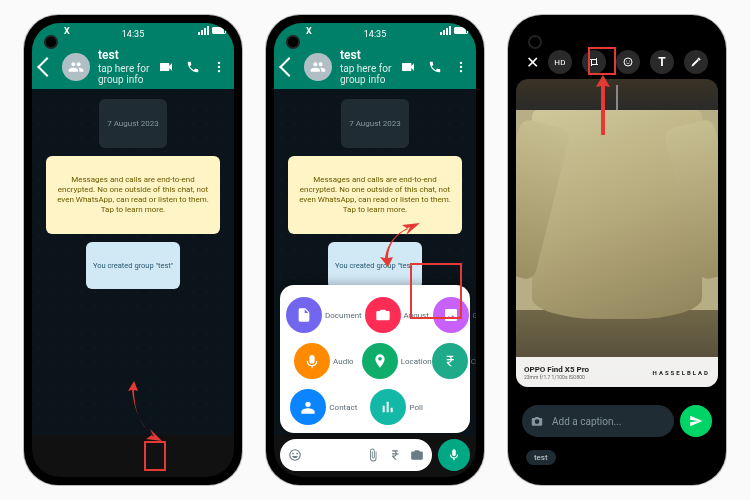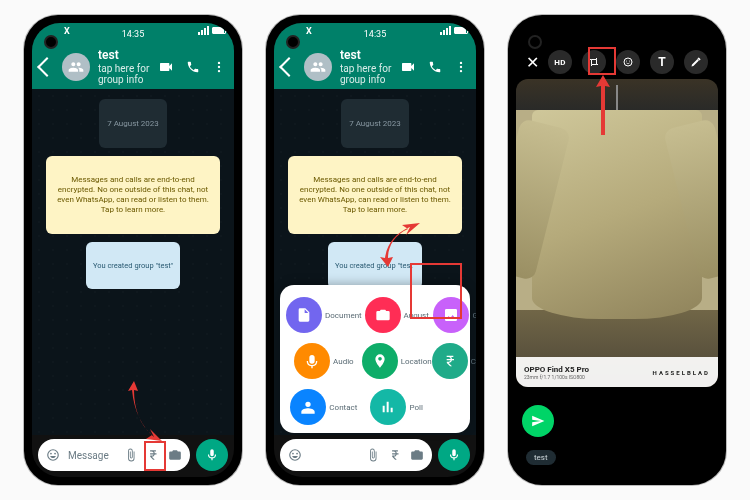--- a/index.html
+++ b/index.html
@@ -71,21 +71,21 @@
   .opt{display:flex;flex-direction:row;align-items:center;gap:3px;font-size:8px;color:#5a6b74}
   .circ{width:36px;height:36px;border-radius:50%;display:flex;align-items:center;justify-content:center}
   .circ svg{width:16px;height:16px;fill:#fff}
 
   
   .ed-status{height:22px;background:#000}
   .ed-top{height:34px;background:#000;display:flex;align-items:center;justify-content:space-between;padding:0 10px;color:#fff}
   .ed-top .tools{display:flex;gap:10px}
   .tool{width:24px;height:24px;border-radius:50%;background:#2a2a2a;display:flex;align-items:center;justify-content:center}
   .tool svg{width:12px;height:12px;fill:#fff}
-  .tool.hd{font-size:8px;font-weight:700;color:#fff;letter-spacing:.3px}
+  .tool.hd{font-size:8px;font-weight:400;color:#fff;letter-spacing:.3px}
   .close-x{font-size:16px;font-weight:300}
   .photo{position:absolute;top:56px;left:0;right:0;bottom:90px;border-radius:12px;overflow:hidden;background:linear-gradient(180deg,#3a3326 0%,#2a2a28 10%,#b8ae86 10%,#b8ae86 75%,#716647 75%,#4a4436 100%);}
   .jacket{position:absolute;inset:10% 8% 22% 8%;background:linear-gradient(160deg,#cfc79a 0%,#b5aa7b 50%,#8f835b 100%);border-radius:6px 6px 40% 40%/6px 6px 10% 10%;}
   .jacket::before,.jacket::after{content:"";position:absolute;top:6%;width:30%;height:74%;background:linear-gradient(180deg,#c6bd90,#9a8f63);border-radius:10px}
   .jacket::before{left:-18%;transform:rotate(14deg)}
   .jacket::after{right:-18%;transform:rotate(-14deg)}
   .hanger{position:absolute;top:2%;left:50%;width:2px;height:10%;background:#888;transform:translateX(-50%)}
   .wm{position:absolute;left:0;right:0;bottom:0;height:30px;background:rgba(255,255,255,.92);display:flex;align-items:center;justify-content:space-between;padding:0 8px;font-size:7px;color:#222}
   .wm .model{font-weight:700;font-size:8px}
   .wm .brand{font-size:6px;letter-spacing:2px;font-weight:700}
@@ -158,50 +158,20 @@
           </span>
       </div>
     </div>
 
     <div class="chat">
       <div class="datepill">7 August 2023</div>
       <div class="bubble warn">Messages and calls are end-to-end encrypted. No one outside of this chat, not even WhatsApp, can read or listen to them. Tap to learn more.</div>
       <div class="bubble info">You created group "test"</div>
     </div>
 
-    <div class="inbar">
-      <div class="pill">
-        <span class="ico">
-            <svg viewBox="0 0 24 24">
-              <path d="M12 2a10 10 0 1 0 0 20 10 10 0 0 0 0-20zm0 18a8 8 0 1 1 0-16 8 8 0 0 1 0 16zM8.5 11A1.5 1.5 0 1 0 8.5 8a1.5 1.5 0 0 0 0 3zm7 0a1.5 1.5 0 1 0 0-3 1.5 1.5 0 0 0 0 3zM12 17c2.3 0 4.3-1.5 5-3.5H7c.7 2 2.7 3.5 5 3.5z"></path>
-            </svg>
-          </span>
-        <span class="msg">Message</span>
-        <span class="ico">
-            <svg viewBox="0 0 24 24">
-              <path d="M16.5 6v11.5a4 4 0 0 1-8 0V5a2.5 2.5 0 1 1 5 0v10.5a1 1 0 0 1-2 0V6H10v9.5a2.5 2.5 0 0 0 5 0V5a4 4 0 0 0-8 0v12.5a5.5 5.5 0 0 0 11 0V6h-1.5z"></path>
-            </svg>
-          </span>
-        <span class="ico">
-            <svg viewBox="0 0 24 24">
-              <path d="M7 4h10v2h-3.3A5 5 0 0 1 15 9h3v2h-3a5 5 0 0 1-4.9 4H10l5 5h-2.8l-5-5V13h2.8A3 3 0 0 0 13 11H7V9h6a3 3 0 0 0-3-3H7V4z"></path>
-            </svg>
-          </span>
-        <span class="ico">
-            <svg viewBox="0 0 24 24">
-              <path d="M12 15a3 3 0 1 0 0-6 3 3 0 0 0 0 6zm8-9h-3.2l-1.4-2H8.6L7.2 6H4a2 2 0 0 0-2 2v10a2 2 0 0 0 2 2h16a2 2 0 0 0 2-2V8a2 2 0 0 0-2-2z"></path>
-            </svg>
-          </span>
-      </div>
-      <div class="micbtn">
-        <svg viewBox="0 0 24 24">
-            <path d="M12 14a3 3 0 0 0 3-3V5a3 3 0 0 0-6 0v6a3 3 0 0 0 3 3zm5-3a5 5 0 0 1-10 0H5a7 7 0 0 0 6 6.9V21h2v-3.1A7 7 0 0 0 19 11h-2z"></path>
-          </svg>
-      </div>
-    </div>
 
     <div class="hl" style="bottom:6px;left:112px;width:22px;height:30px"></div>
     <div class="arrow" style="bottom:36px;left:96px;width:34px;height:60px">
       <svg viewBox="0 0 34 60">
           <path d="M6 0 L0 10 L4 9 C6 30 14 46 26 56 L22 48 L34 60 L18 58 L24 54 C12 44 6 28 6 9 L10 10 Z"></path>
         </svg>
     </div>
   </div>
 </div>
 
@@ -409,20 +379,28 @@
       <div class="wm">
         <div>
           <div class="model">OPPO Find X5 Pro</div>
           <div style="font-size:5px;color:#666">23mm f/1.7 1/100s ISO800</div>
         </div>
         <div class="brand">HASSELBLAD</div>
       </div>
     </div>
 
     <div class="cap">
+      <div class="pill">
+        <span class="ico">
+            <svg viewBox="0 0 24 24">
+              <path d="M19 7h-3.2l-1.4-2H9.6L8.2 7H5a2 2 0 0 0-2 2v9a2 2 0 0 0 2 2h14a2 2 0 0 0 2-2V9a2 2 0 0 0-2-2zm-7 10a4 4 0 1 1 0-8 4 4 0 0 1 0 8z"></path>
+            </svg>
+          </span>
+        <span class="msg">Add a caption...</span>
+      </div>
       <div class="sendbtn">
         <svg viewBox="0 0 24 24">
             <path d="M2 21l21-9L2 3v7l15 2-15 2v7z"></path>
           </svg>
       </div>
     </div>
 
     <div class="chip">
       <span>test</span>
     </div>

